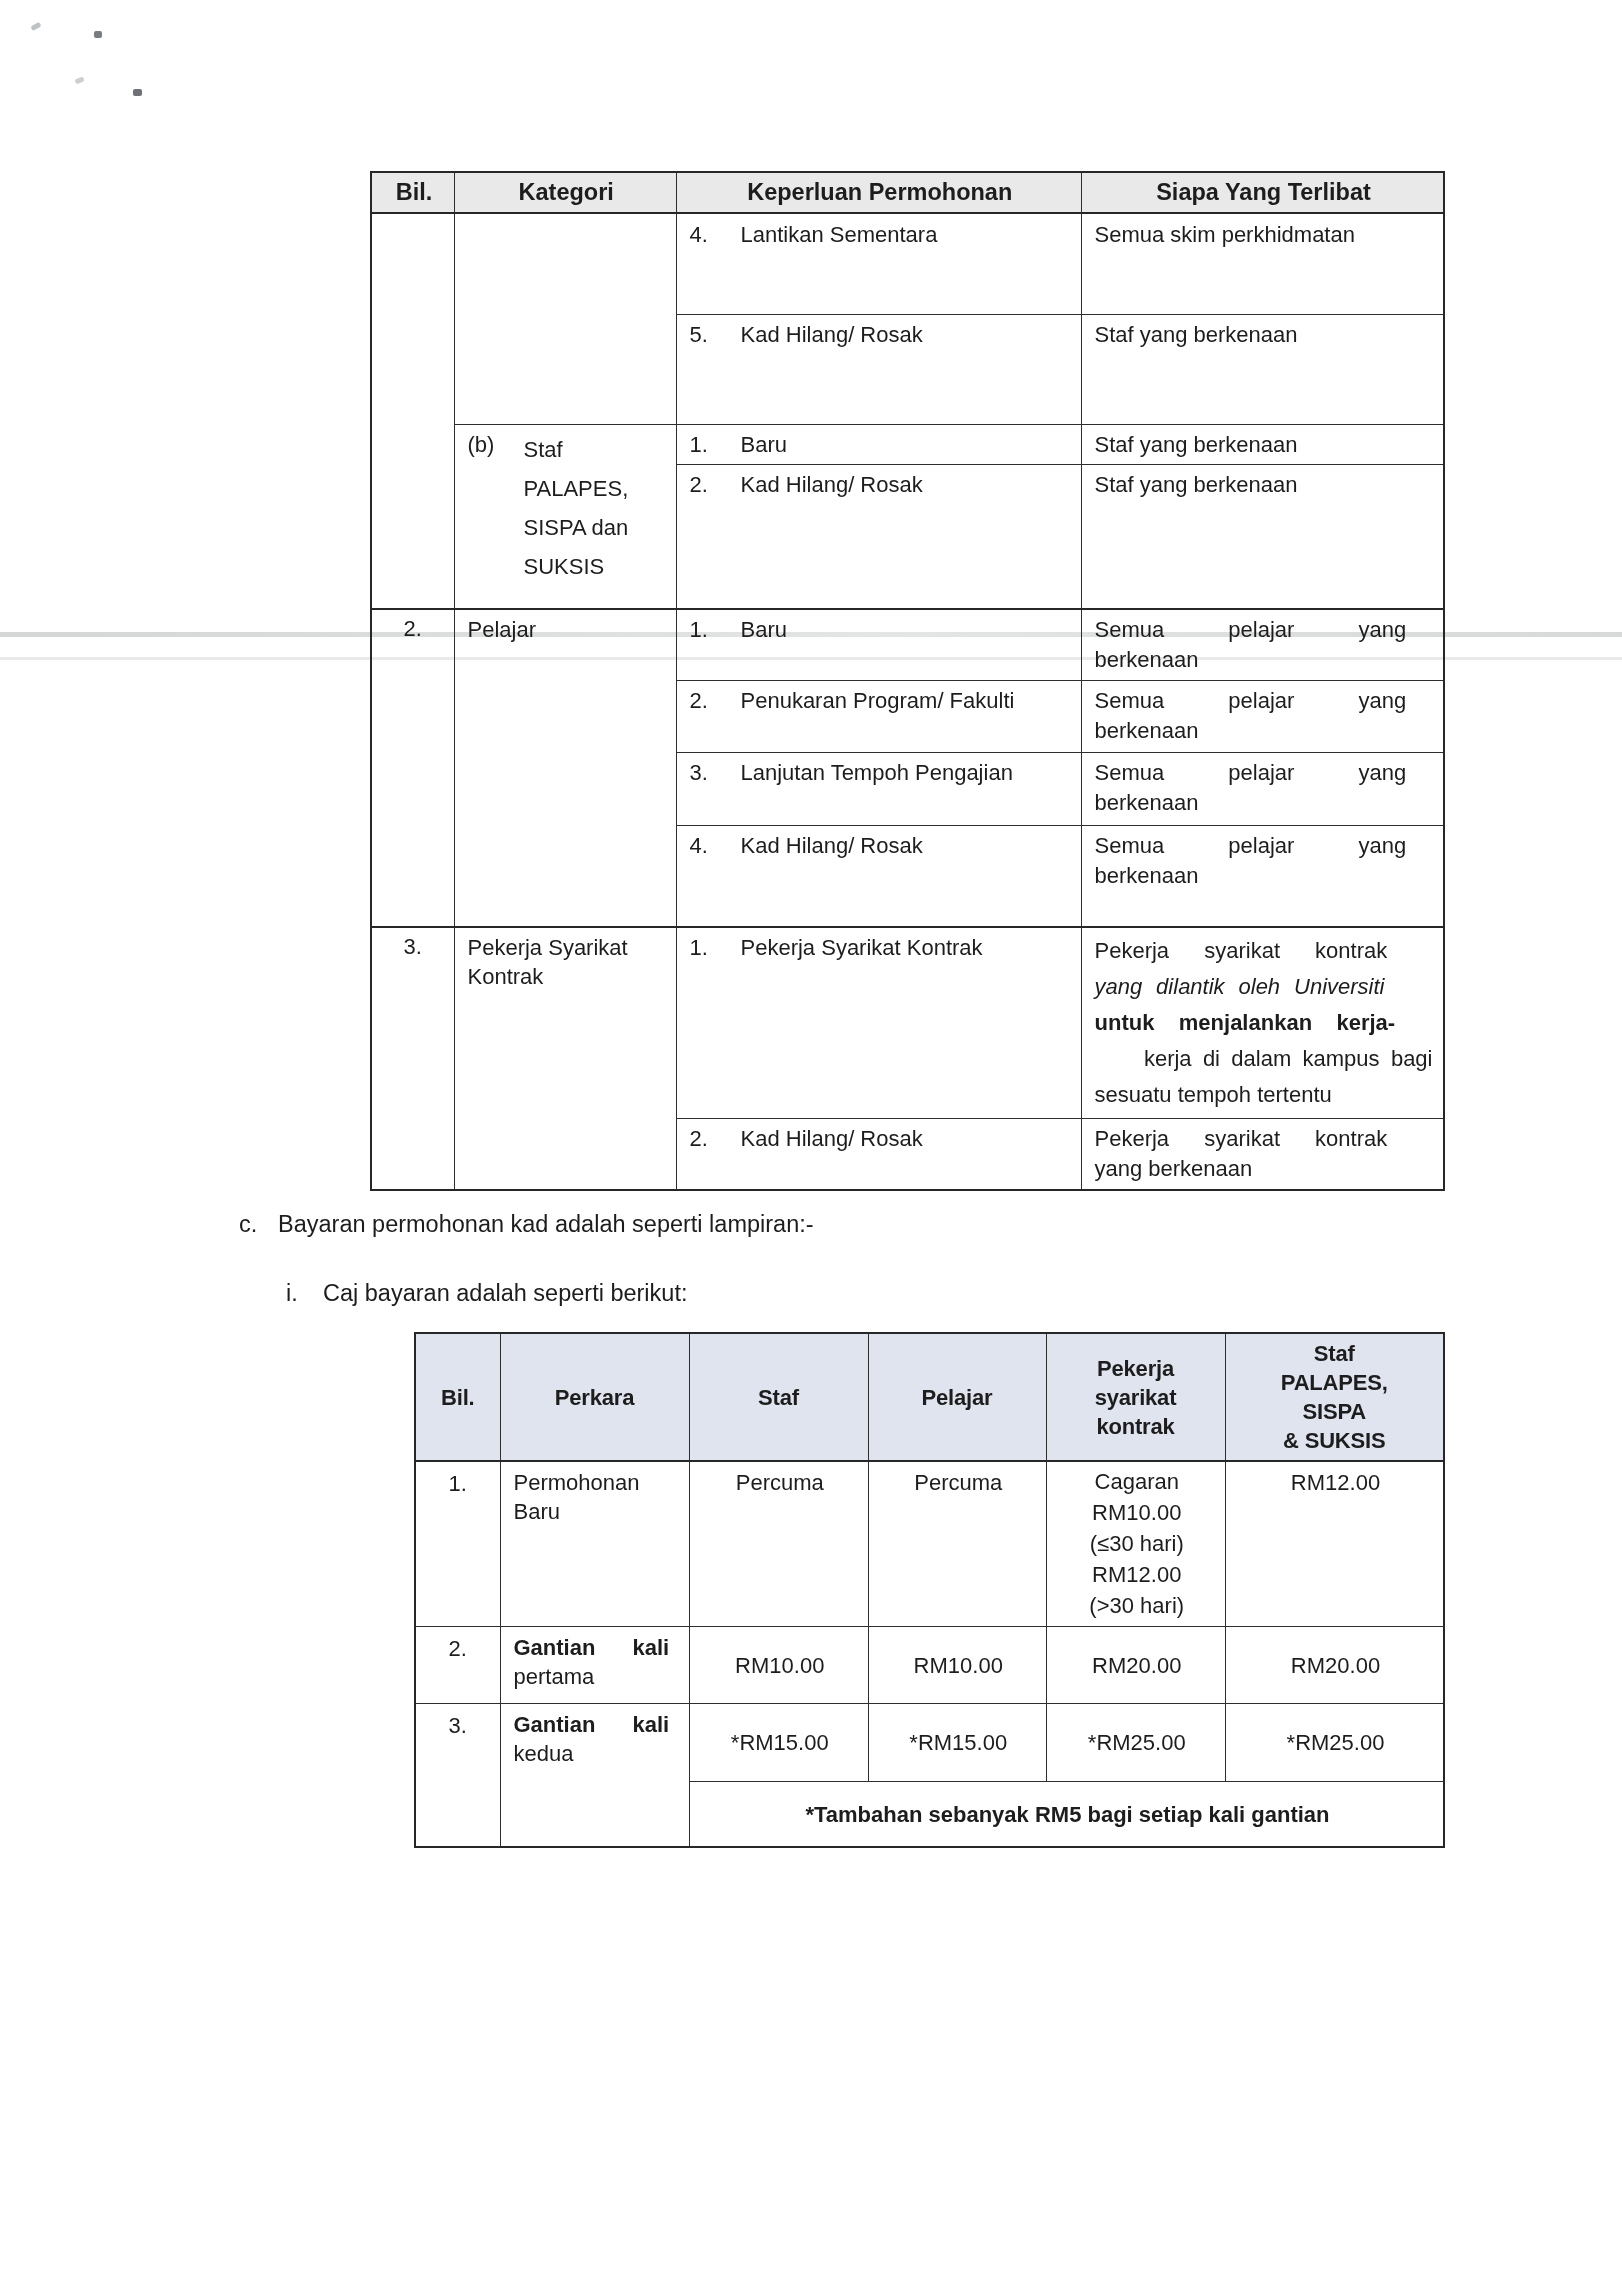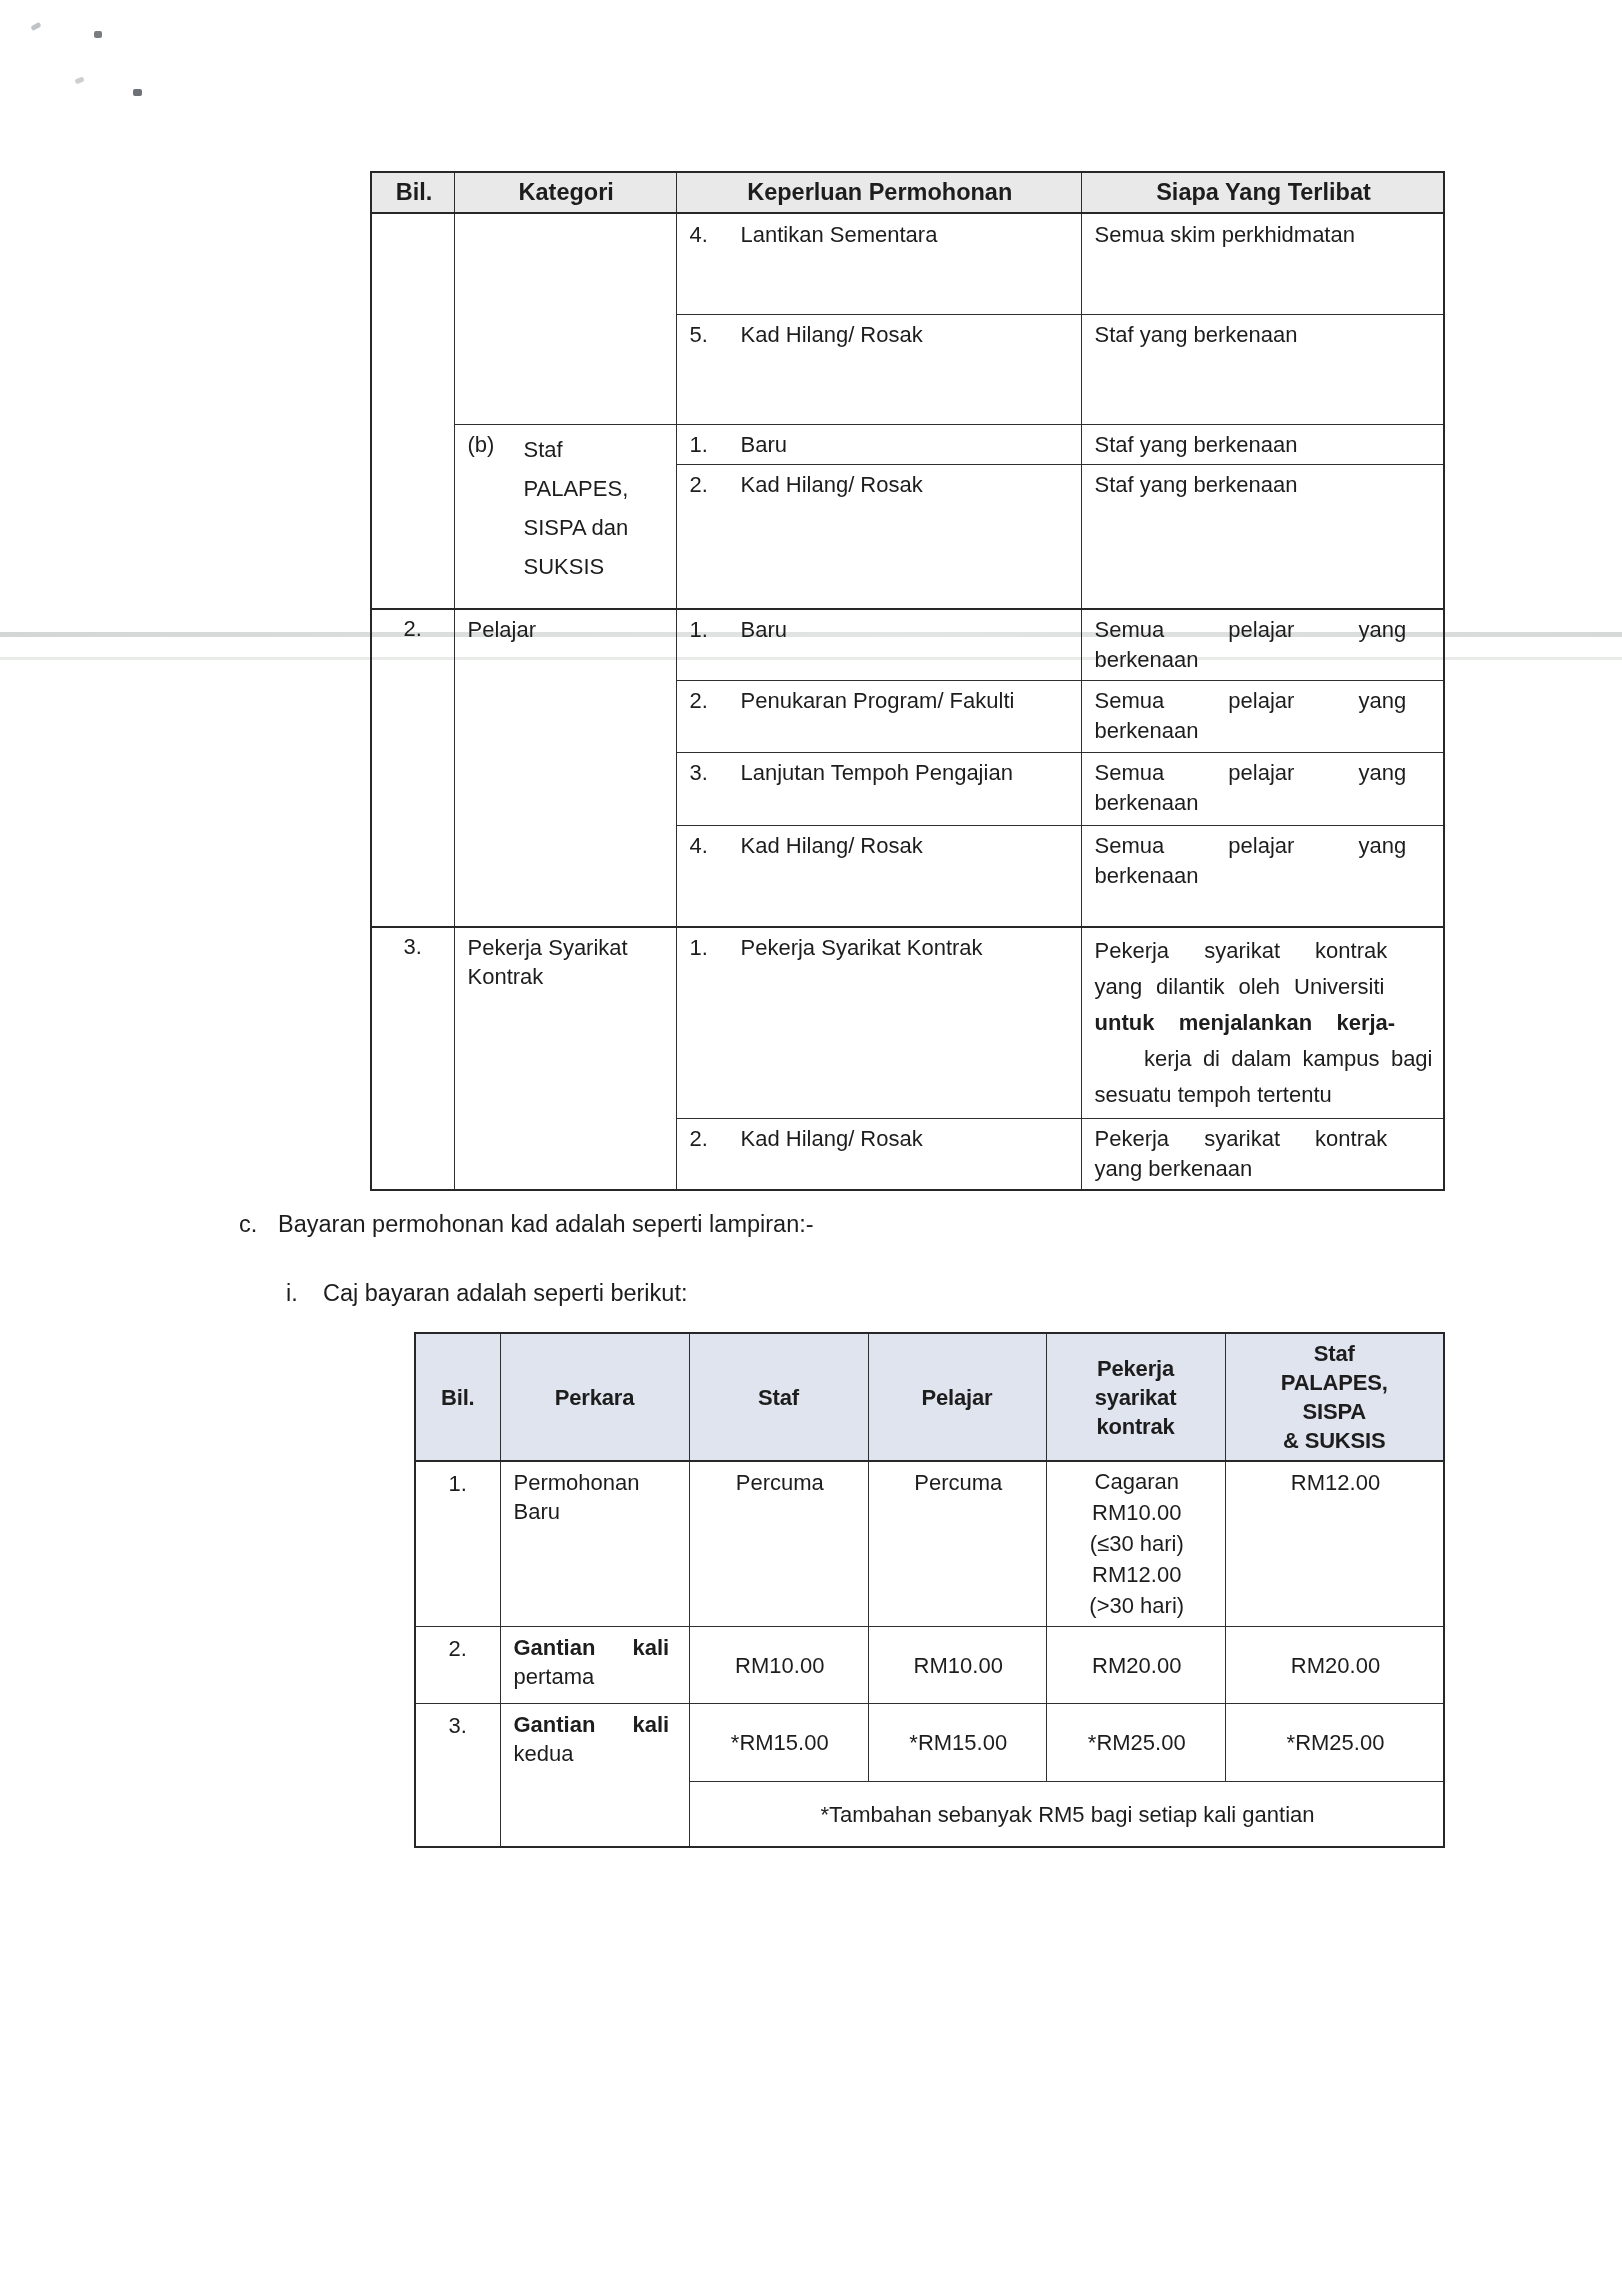--- a/index.html
+++ b/index.html
@@ -40,21 +40,21 @@
   .kline{display:flex;align-items:flex-start;}
   .kline .num{flex:none;width:51px;}
   .kline .ktx{flex:1;}
   .katflex .num{width:56px;}
   .lh-xl{line-height:39px;}
   .lh-lg{line-height:36px;}
   .sia-ln{line-height:30px;}
   .ws-88{word-spacing:58px;}
   .ws-45{word-spacing:29px;}
   .ws-28{word-spacing:18.3px;font-weight:bold;}
-  .ws-12{word-spacing:7.8px;}
+  .ws-12{word-spacing:7.8px;font-style:italic;}
   .ws-8{word-spacing:5.2px;text-align:right;}
   .ws-48{word-spacing:31px;font-weight:bold;}
 
   
   .para{position:absolute;display:flex;font-size:23.5px;line-height:29px;color:#1d1d1d;z-index:2;}
   .para .pmark{flex:none;}
   .para-c{left:239px;top:1210px;}
   .para-c .pmark{width:39px;}
   .para-i{left:286px;top:1279px;}
   .para-i .pmark{width:37px;}
@@ -63,21 +63,21 @@
   .t2{left:414px;top:1332px;width:1029px;border:2px solid #272727;}
   .t2 .tc1{width:85px}.t2 .tc2{width:189px}.t2 .tc3{width:179px}
   .t2 .tc4{width:178px}.t2 .tc5{width:179px}.t2 .tc6{width:219px}
   .t2 th{background:#dfe4ef;font-size:22px;line-height:29px;border-bottom:2.6px solid #272727;letter-spacing:-0.2px;padding:5.2px 6.5px;}
   .t2 tr.hr{height:128px}
   .t2 tr.r1{height:159px}.t2 tr.r2{height:77px}.t2 tr.r3{height:78px}.t2 tr.rf{height:65px}
   .t2 td.bil{text-align:center;padding:6.5px 2.6px;}
   .t2 td.cen{text-align:center;margin-left:32px;}
   .t2 td.mid{vertical-align:middle;text-align:center;}
   .t2 td.kon{text-align:center;line-height:31px;padding-top:3.9px;}
-  .t2 td.foot{vertical-align:middle;text-align:center;}
+  .t2 td.foot{vertical-align:middle;text-align:center;font-weight:bold;}
 </style>
 </head>
 <body>
 
 <div class="page">
 
   <div class="speck sp1"></div>
   <div class="speck sp2"></div>
   <div class="speck sp3"></div>
   <div class="speck sp4"></div>

